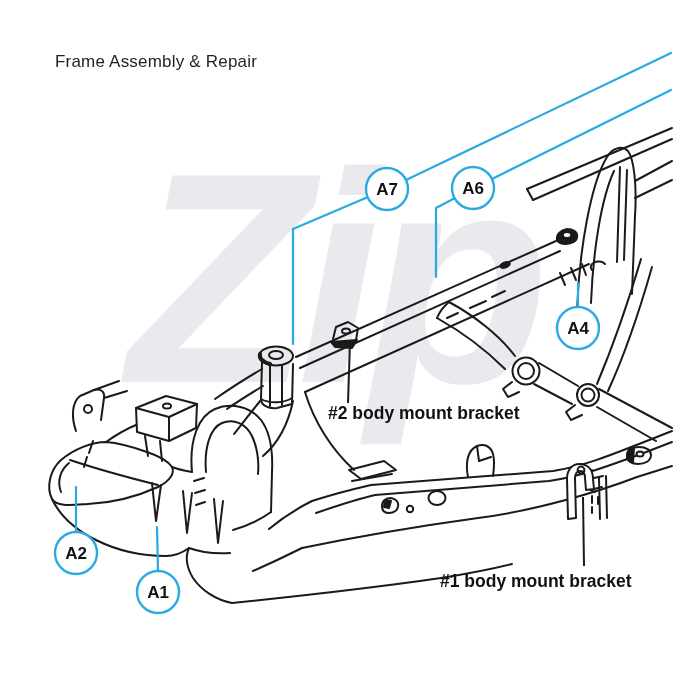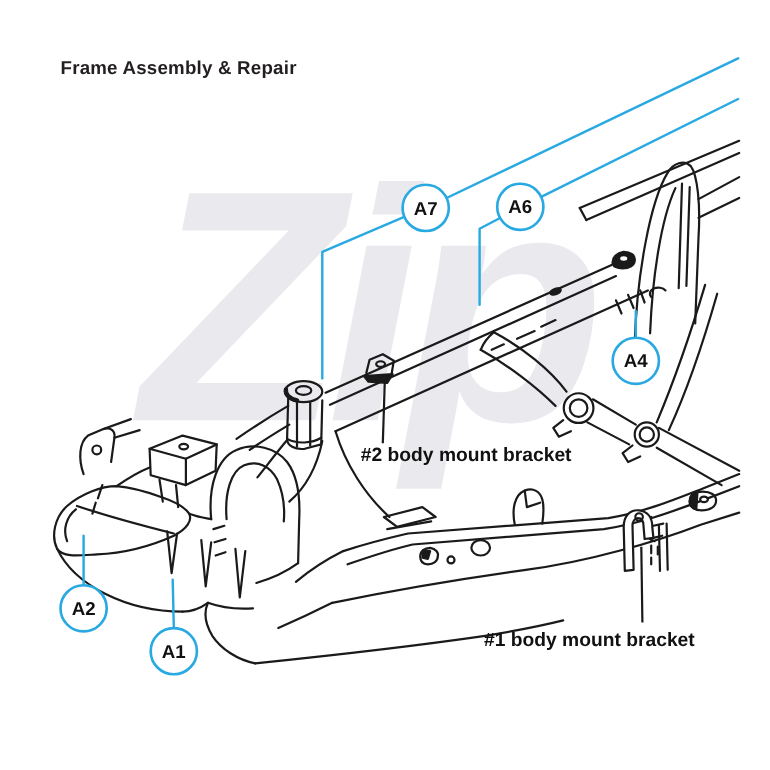--- a/index.html
+++ b/index.html
@@ -1,18 +1,18 @@
 <!DOCTYPE html>
 <html><head>
 <meta charset="utf-8">
 <style>
   html,body{margin:0;padding:0;background:#fff;}
   #stage{position:relative;width:700px;height:700px;background:#ffffff;overflow:hidden;
          font-family:"Liberation Sans",sans-serif;}
-  .title{position:absolute;left:55px;top:52px;font-weight:bold;font-size:17px;
+  .title{position:absolute;left:55px;top:52px;font-weight:normal;font-size:17px;
          color:#231f20;letter-spacing:.2px;z-index:3;text-align:center;}
   .watermark{position:absolute;left:128px;top:128px;font-size:300px;line-height:1;
          font-weight:bold;font-style:italic;letter-spacing:-14px;color:#eaeaee;
          z-index:0;user-select:none;text-align:right;}
   svg#art{position:absolute;left:0;top:0;z-index:1;}
   svg text.callout-label{font:bold 17px "Liberation Sans",sans-serif;fill:#111;}
   svg text.part-label{font:bold 17.5px "Liberation Sans",sans-serif;fill:#111;}
 </style>
 </head>
 <body>

